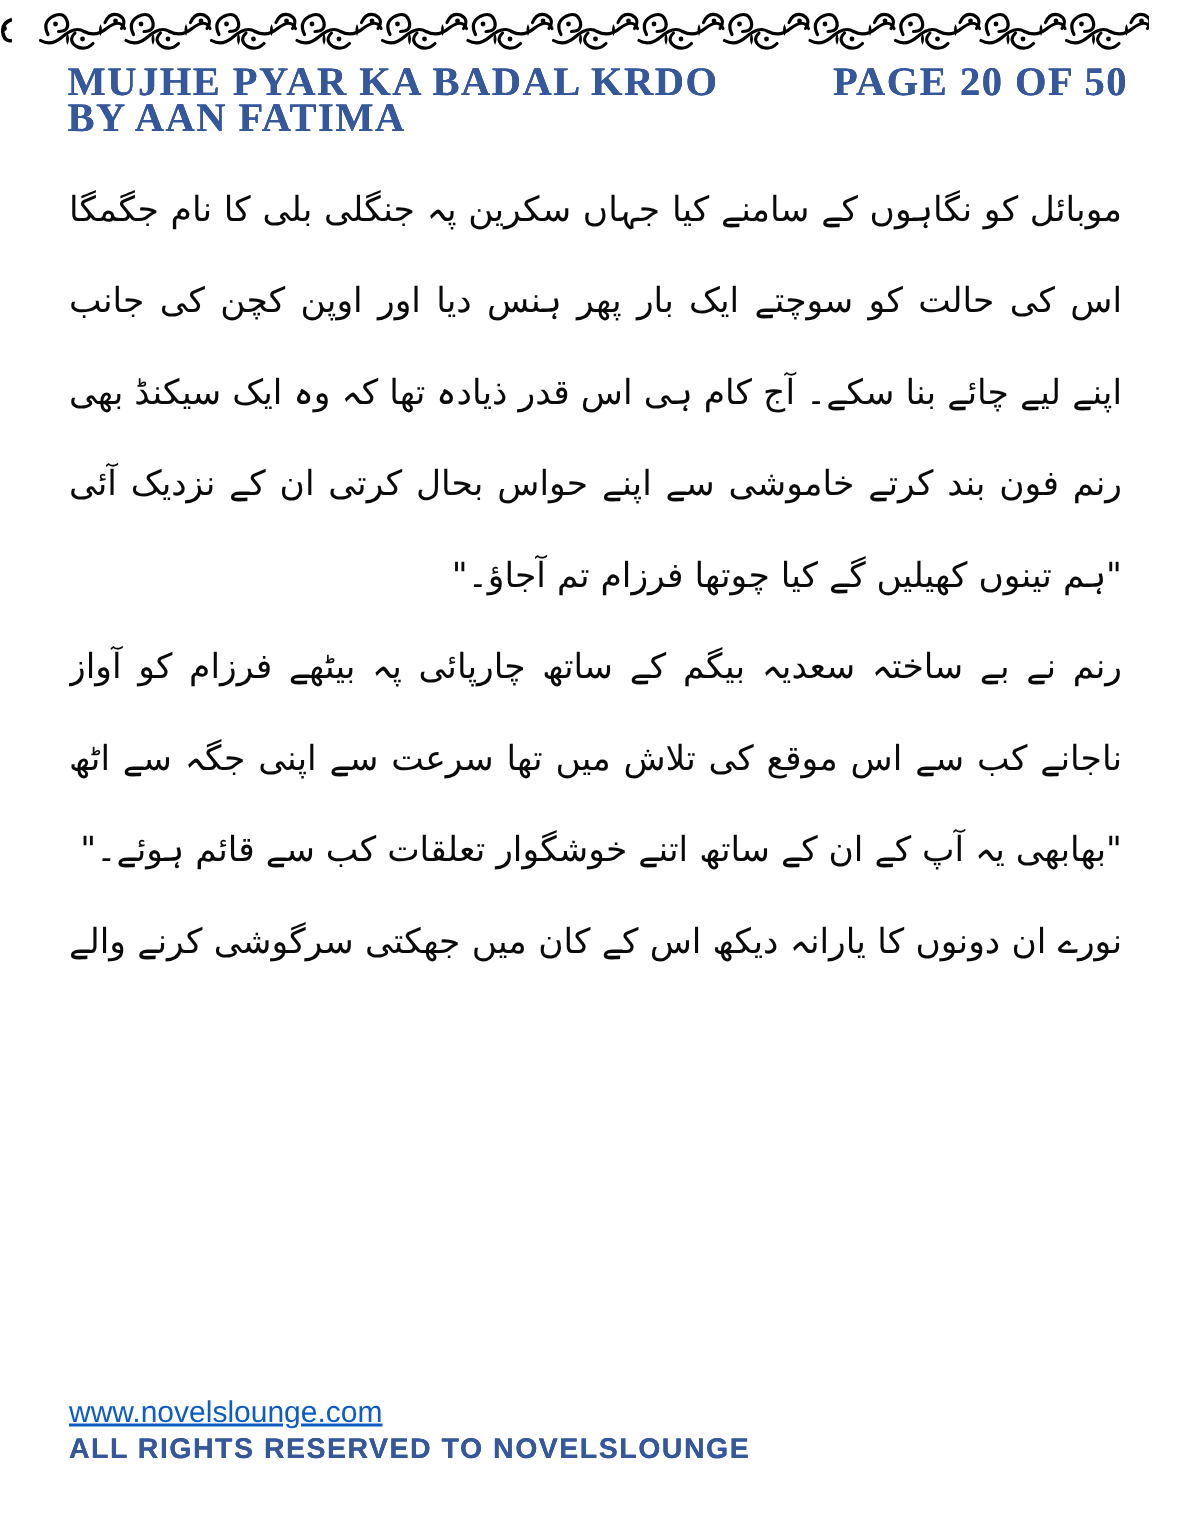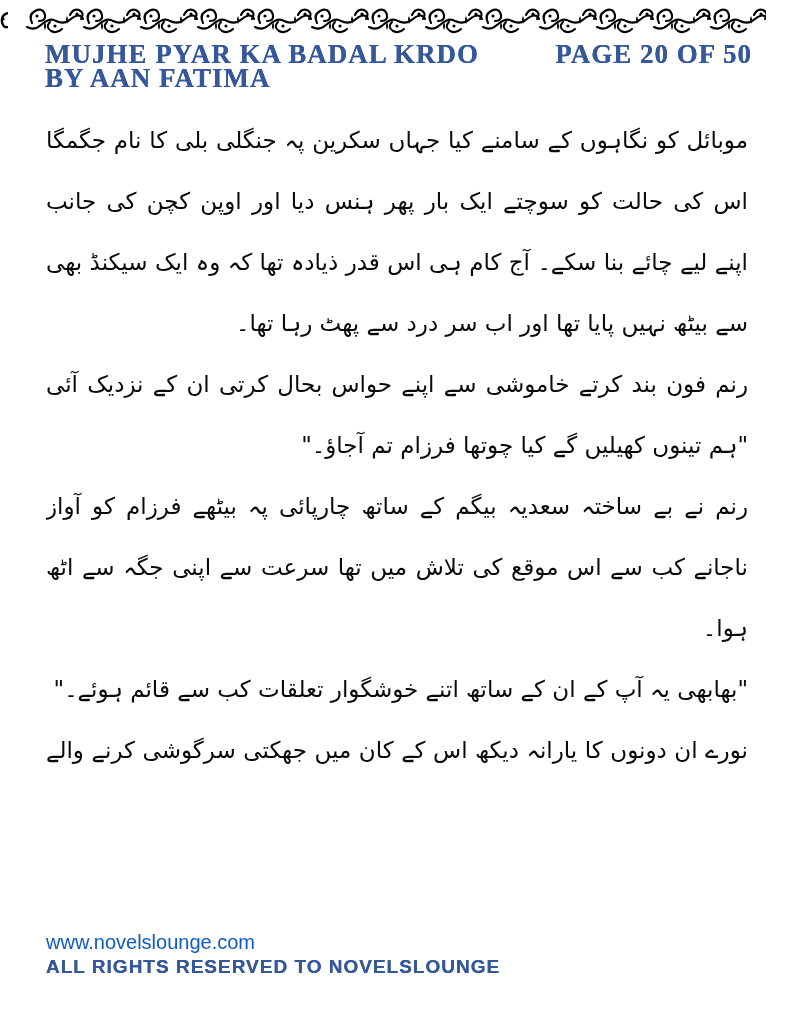--- a/index.html
+++ b/index.html
@@ -25,21 +25,21 @@
   }
   .urdu-line{
     height:61px;line-height:61px;overflow:hidden;
     text-align:justify;
   }
   .urdu-line.fill{text-align-last:justify;}
   .urdu-line.end{text-align-last:right;}
   .site-link{
     position:absolute;left:46px;top:931px;
     font-family:"Liberation Sans",sans-serif;font-size:20px;
-    color:#0f5bc4;cursor:pointer;
+    color:#0f5bc4;text-decoration:underline;cursor:pointer;
   }
   .rights{
     position:absolute;left:46px;top:956px;
     font-family:Liberation Sans, sans-serif;font-weight:bold;font-size:19px;
     letter-spacing:1px;color:#35589d;white-space:nowrap;
     text-shadow:0 0 0.4px #1d3f86;
   }
 </style>
 </head>
 <body>
@@ -83,24 +83,22 @@
 </div>
 
 <div class="hdr hdr-title">MUJHE PYAR KA BADAL KRDO</div>
 <div class="hdr hdr-byline">BY AAN FATIMA</div>
 <div class="hdr hdr-page">PAGE 20 OF 50</div>
 
 <div class="urdu-body" dir="rtl">
     <div class="urdu-line fill">موبائل کو نگاہوں کے سامنے کیا جہاں سکرین پہ جنگلی بلی کا نام جگمگا رہا تھا۔ وہ</div>
     <div class="urdu-line fill">اس کی حالت کو سوچتے ایک بار پھر ہنس دیا اور اوپن کچن کی جانب بڑھ گیا تاکہ</div>
     <div class="urdu-line fill">اپنے لیے چائے بنا سکے۔ آج کام ہی اس قدر ذیادہ تھا کہ وہ ایک سیکنڈ بھی سکون</div>
-    <div class="urdu-line end">سے بیٹھ نہیں پایا تھا اور اب سر درد سے پھٹ رہا تھا۔</div>
     <div class="urdu-line fill">رنم فون بند کرتے خاموشی سے اپنے حواس بحال کرتی ان کے نزدیک آئی جو لڈو</div>
     <div class="urdu-line end">"ہم تینوں کھیلیں گے کیا چوتھا فرزام تم آجاؤ۔"</div>
     <div class="urdu-line fill">رنم نے بے ساختہ سعدیہ بیگم کے ساتھ چارپائی پہ بیٹھے فرزام کو آواز لگائی تو وہ جو</div>
     <div class="urdu-line fill">ناجانے کب سے اس موقع کی تلاش میں تھا سرعت سے اپنی جگہ سے اٹھ کھڑا</div>
-    <div class="urdu-line end">ہوا۔</div>
     <div class="urdu-line end">"بھابھی یہ آپ کے ان کے ساتھ اتنے خوشگوار تعلقات کب سے قائم ہوئے۔"</div>
     <div class="urdu-line fill">نورے ان دونوں کا یارانہ دیکھ اس کے کان میں جھکتی سرگوشی کرنے والے انداز</div>
   </div>
 
 <a class="site-link">www.novelslounge.com</a>
 <div class="rights">ALL RIGHTS RESERVED TO NOVELSLOUNGE</div>
 
 </body></html>

